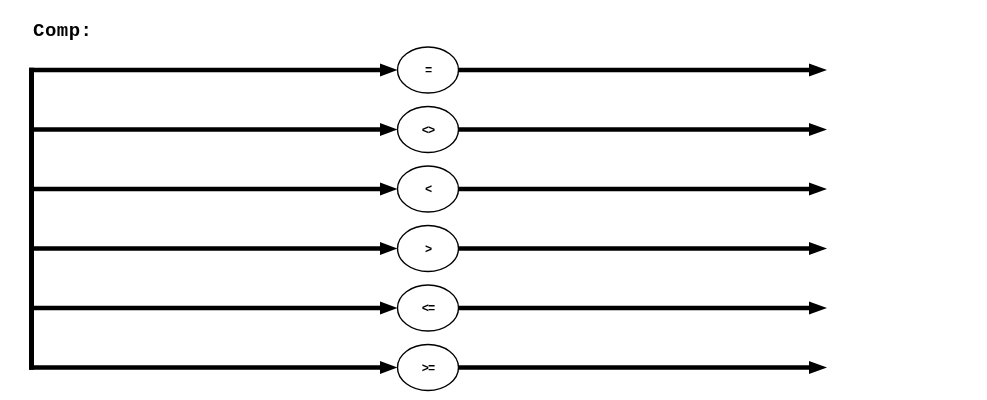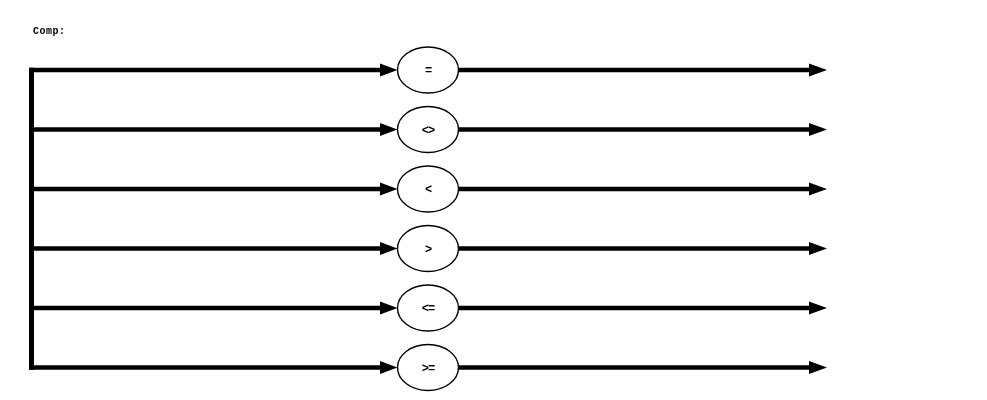--- a/index.html
+++ b/index.html
@@ -7,22 +7,22 @@
     position: relative;
     width: 987px;
     height: 400px;
     background: #ffffff;
     overflow: hidden;
     font-family: "Liberation Mono", monospace;
   }
   .diagram-title {
     position: absolute;
     left: 33px;
-    top: 26px;
-    font-size: 10px;
+    top: 20px;
+    font-size: 19px;
     font-weight: bold;
     color: #000000;
     letter-spacing: 0.5px;
     font-family: "Liberation Mono", monospace;
   }
   svg { position: absolute; left: 0; top: 0; }
   .op-label {
     font-family: "Liberation Mono", monospace;
     font-weight: bold;
     font-size: 12px;

